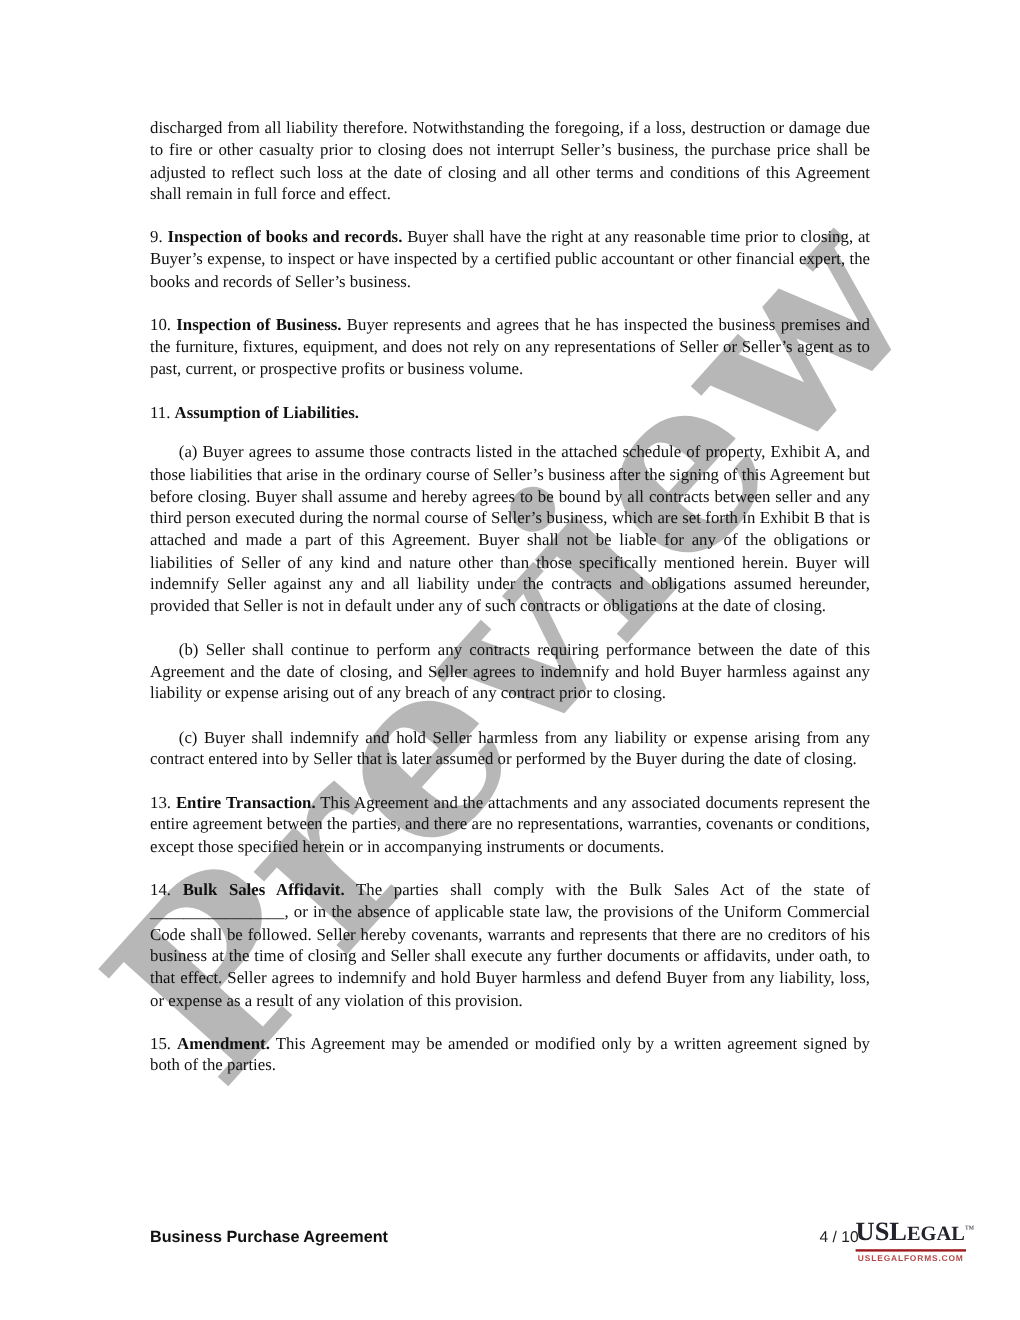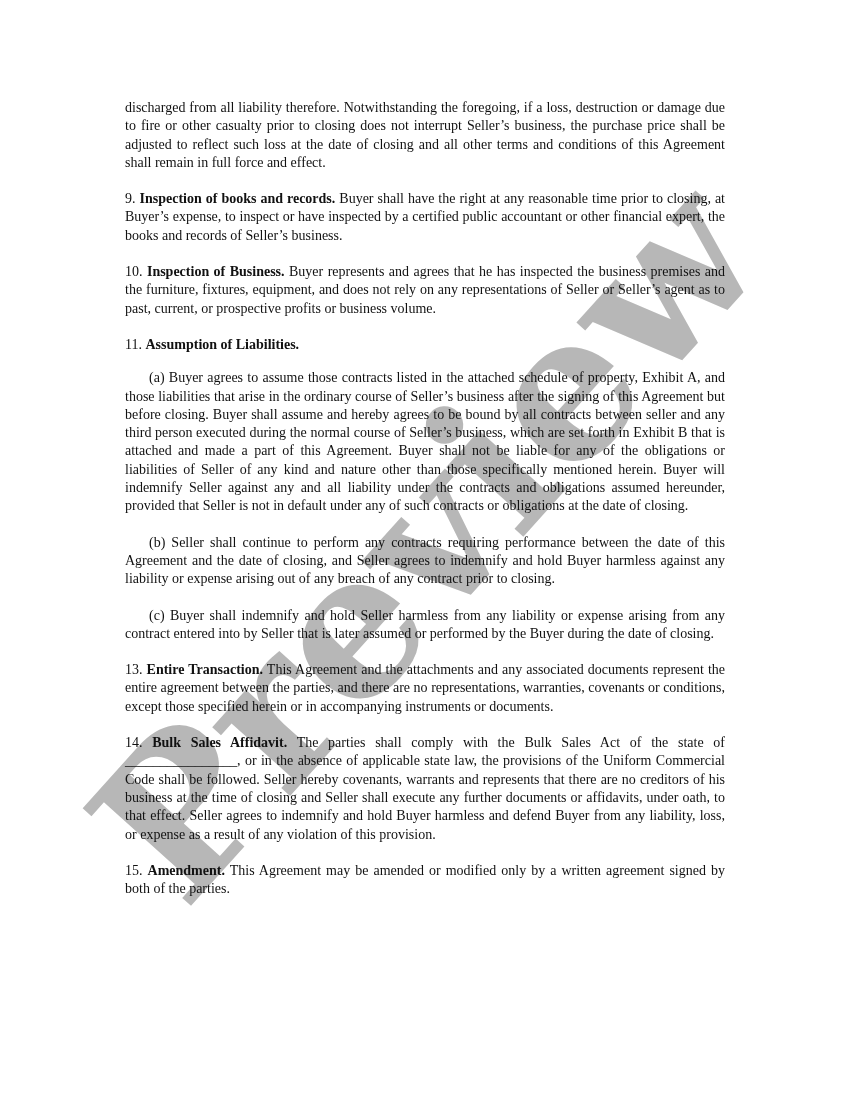--- a/index.html
+++ b/index.html
@@ -97,14 +97,23 @@
 
     <p class="para"><span class="num">13.</span> <span class="plabel">Entire Transaction.</span> <span>This Agreement and the attachments and any associated documents represent the entire agreement between the parties, and there are no representations, warranties, covenants or conditions, except those specified herein or in accompanying instruments or documents.</span></p>
 
     <p class="para"><span class="num">14.</span> <span class="plabel">Bulk Sales Affidavit.</span> <span>The parties shall comply with the Bulk Sales Act of the state of ________________, or in the absence of applicable state law, the provisions of the Uniform Commercial Code shall be followed. Seller hereby covenants, warrants and represents that there are no creditors of his business at the time of closing and Seller shall execute any further documents or affidavits, under oath, to that effect. Seller agrees to indemnify and hold Buyer harmless and defend Buyer from any liability, loss, or expense as a result of any violation of this provision.</span></p>
 
     <p class="para"><span class="num">15.</span> <span class="plabel">Amendment.</span> <span>This Agreement may be amended or modified only by a written agreement signed by both of the parties.</span></p>
 
 
   </div>
 
+  <div class="footer">
+    <div class="footer-title">Business Purchase Agreement</div>
+    <div class="footer-page">4 / 10</div>
+    <div class="logo">
+      <div class="logo-name"><span class="lg">US</span><span class="lg">L</span><span class="sm">EGAL</span><span class="tm">™</span></div>
+      <div class="logo-rule"></div>
+      <div class="logo-site">USLEGALFORMS.COM</div>
+    </div>
+  </div>
 
 </div>
 
 </body></html>

